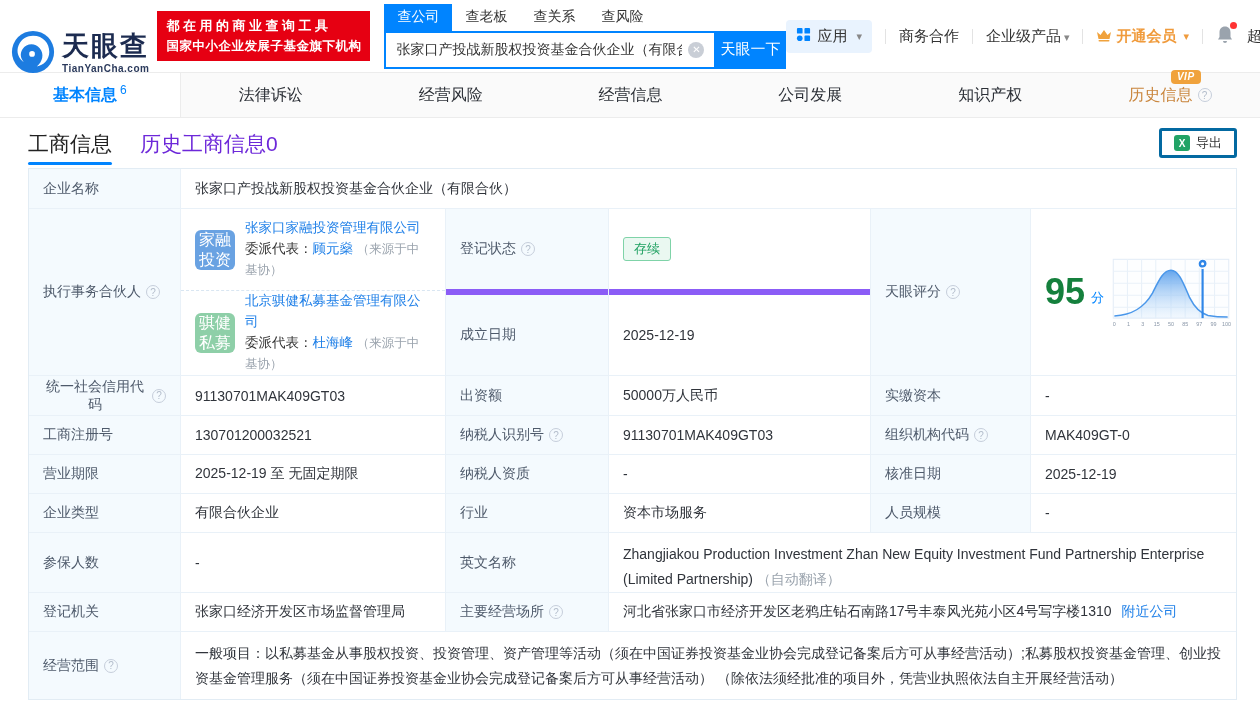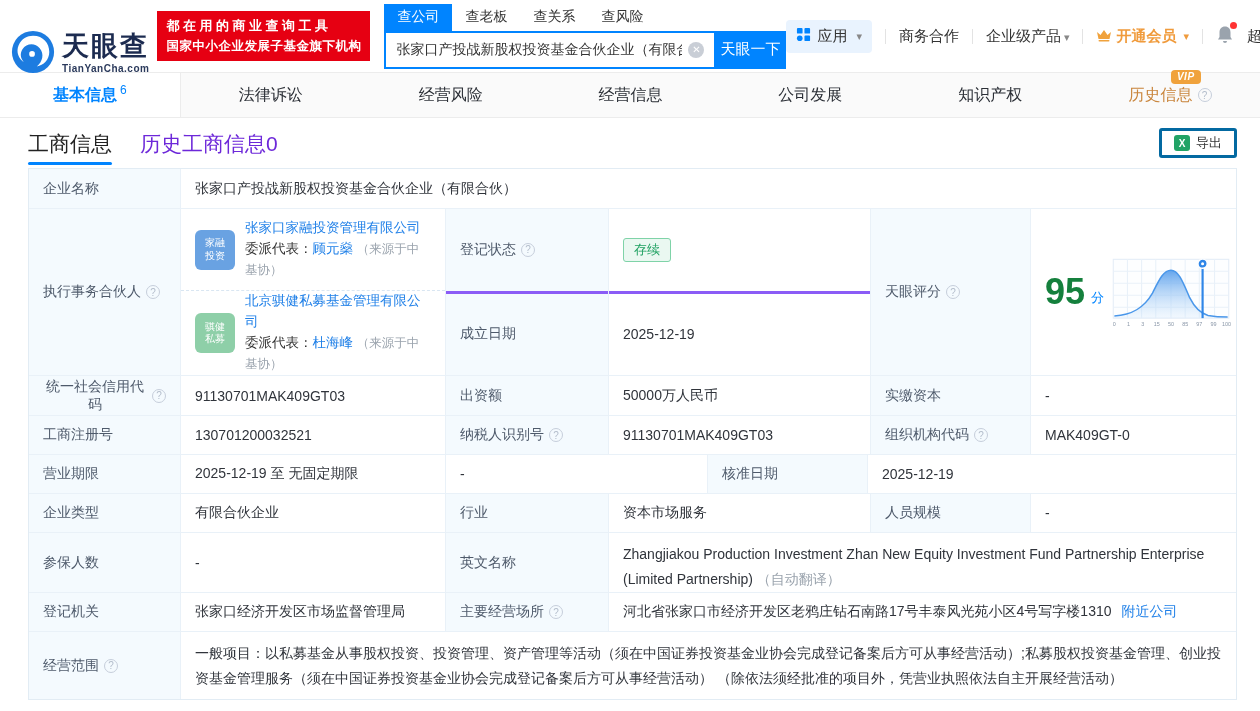--- a/index.html
+++ b/index.html
@@ -68,24 +68,24 @@
   .trow:last-child { border-bottom:none; }
   .cell { display:flex; align-items:center; padding:0 14px; border-right:1px solid #e9f1f8; }
   .lblc { background:#f4fafe; color:#4e5a6b; flex-shrink:0;text-align:center; }
   .valc { color:#30343b; }
   .w1{width:152px;flex-shrink:0} .w2{width:265px;flex-shrink:0} .w3{width:163px;flex-shrink:0}
   .w4{width:262px;flex-shrink:0} .w5{width:160px;flex-shrink:0}
   .grow { flex:1; border-right:none; }
   .h40{height:40px} .h167{height:167px} .h39{height:39px} .h60{height:60px} .h67{height:67px}
   .stack { flex-direction:column; align-items:stretch; padding:0; }
   .sub { flex:1; display:flex; align-items:center; padding:0 14px; }
-  .sub+.sub { border-top:3px solid #8b5cf6; }
+  .sub+.sub { border-top:6px solid #8b5cf6; }
   .sub.dash+.sub.dash { border-top:1px dashed #d9e6f2; }
   .partner { display:flex; align-items:center; gap:10px; }
-  .pavatar { width:40px; height:40px; border-radius:6px; color:#fff; font-size:10px; line-height:1.25;
+  .pavatar { width:40px; height:40px; border-radius:6px; color:#fff; font-size:16px; line-height:1.25;
     display:flex; flex-direction:column; align-items:center; justify-content:center; flex-shrink:0;text-align:right; }
   .av1 { background:#69a2e2; } .av2 { background:#8ecfa8; }
   .pinfo { font-size:13.5px; line-height:1.55; }
   .link { color:#2080e8; cursor:pointer; }
   .psrc { color:#9aa3ad; font-size:12.5px; }
   .badge-ok { color:#20a162; background:#eaf8f1; border:1px solid #7fd3a8; border-radius:3px;
     padding:2px 10px; font-size:13px; }
   .score { justify-content:center; gap:6px; }
   .snum { font-size:36px; font-weight:700; color:#15803d; line-height:1; }
   .sunit { font-size:13px; color:#0084ff; align-self:center; margin-top:12px; }
@@ -330,20 +330,21 @@
     <div class="cell lblc w5">
       <span>组织机构代码</span>
         <span class="q"></span>
     </div>
     <div class="cell valc grow">MAK409GT-0</div>
   </div>
 
   <div class="trow h39">
     <div class="cell lblc w1">营业期限</div>
     <div class="cell valc w2">2025-12-19 至 无固定期限</div>
+    <div class="cell lblc w3">纳税人资质</div>
     <div class="cell valc w4">-</div>
     <div class="cell lblc w5">核准日期</div>
     <div class="cell valc grow">2025-12-19</div>
   </div>
 
   <div class="trow h39">
     <div class="cell lblc w1">企业类型</div>
     <div class="cell valc w2">有限合伙企业</div>
     <div class="cell lblc w3">行业</div>
     <div class="cell valc w4">资本市场服务</div>

